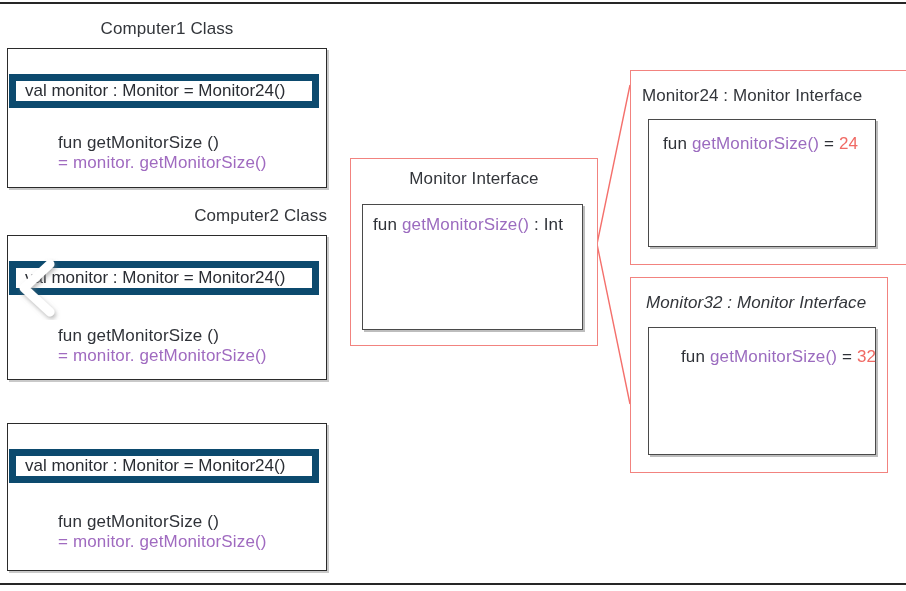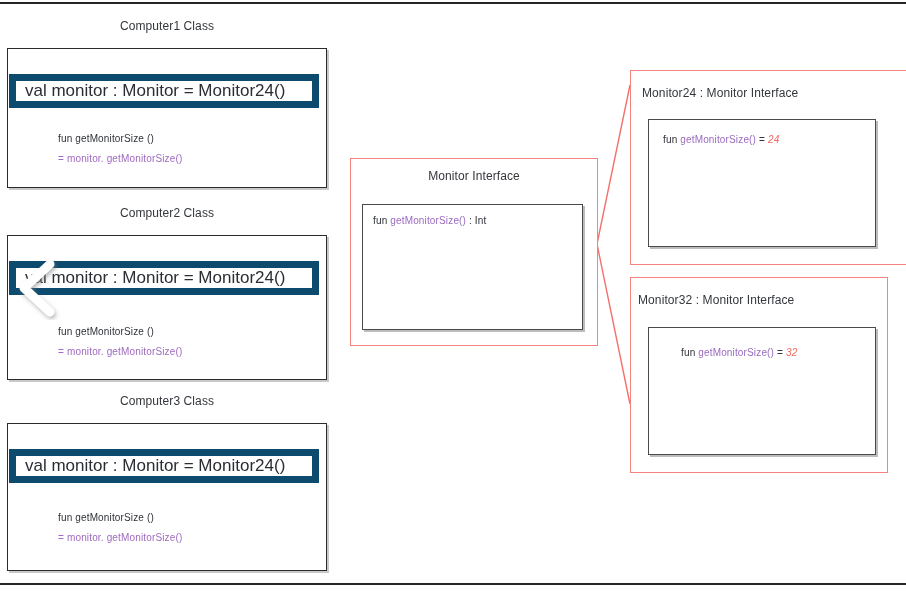--- a/index.html
+++ b/index.html
@@ -47,21 +47,21 @@
   .iface-inner {
     position: absolute;
     background: #ffffff;
     border: 1px solid #4a4a4a;
     box-shadow: 2px 2px 0 0 #bdbdbd;
     box-sizing: border-box;
   }
 
   .box-title {
     position: absolute;
-    font-size: 12px;
+    font-size: 17px;
     color: #33363b;
     letter-spacing: 0.1px;
     white-space: nowrap;
   }
   .box-title.centered {
     text-align: center;
   }
 
   
   .decl {
@@ -73,27 +73,27 @@
     align-items: center;
     padding-left: 9px;
     font-size: 17px;
     color: #2a2d33;
     white-space: nowrap;
   }
 
   
   .code {
     position: absolute;
-    font-size: 10px;
+    font-size: 17px;
     color: #2f3238;
     white-space: nowrap;
     letter-spacing: 0.15px;
   }
   .code .fn  { color: #9b6bbf; }
-  .code .num { color: #f06a64; font-style: italic; }
+  .code .num { color: #f06a64; }
   .code .mag { color: #a06bc0; }
 
   
   #connectors {
     position: absolute;
     left: 0;
     top: 0;
     width: 906px;
     height: 591px;
     pointer-events: none;
@@ -125,32 +125,31 @@
 
   <div class="class-box" style="left:7px; top:48px; width:320px; height:140px;">
     <div class="decl" style="left:1px; top:25px; width:310px; height:34px;">val monitor : Monitor = Monitor24()</div>
     <div class="code" style="left:50px; top:84px;">fun getMonitorSize ()</div>
     <div class="code" style="left:50px; top:104px;">
       <span class="mag">=</span>
       <span class="mag">monitor. getMonitorSize()</span>
     </div>
   </div>
 
-  <div class="box-title centered" style="left:7px; top:206px; width:320px;">Computer2 Class</div>
+  <div class="box-title centered" style="left:7px; top:206px; width:320px;text-align:right;">Computer2 Class</div>
 
   <div class="class-box" style="left:7px; top:235px; width:320px; height:145px;">
     <div class="decl" style="left:1px; top:25px; width:310px; height:34px;">val monitor : Monitor = Monitor24()</div>
     <div class="code" style="left:50px; top:90px;">fun getMonitorSize ()</div>
     <div class="code" style="left:50px; top:110px;">
       <span class="mag">=</span>
       <span class="mag">monitor. getMonitorSize()</span>
     </div>
   </div>
 
-  <div class="box-title centered" style="left:7px; top:394px; width:320px;">Computer3 Class</div>
 
   <div class="class-box" style="left:7px; top:423px; width:320px; height:148px;">
     <div class="decl" style="left:1px; top:25px; width:310px; height:34px;">val monitor : Monitor = Monitor24()</div>
     <div class="code" style="left:50px; top:88px;">fun getMonitorSize ()</div>
     <div class="code" style="left:50px; top:108px;">
       <span class="mag">=</span>
       <span class="mag">monitor. getMonitorSize()</span>
     </div>
   </div>
 
@@ -171,21 +170,21 @@
       <div class="code" style="left:14px; top:14px;">
         <span>fun</span>
         <span class="fn">getMonitorSize()</span>
         <span>=</span>
         <span class="num">24</span>
       </div>
     </div>
   </div>
 
   <div class="iface-outer" style="left:630px; top:277px; width:258px; height:196px;">
-    <div class="box-title" style="left:7px; top:15px;">Monitor32 : Monitor Interface</div>
+    <div class="box-title" style="left:15px; top:15px;font-style:italic;">Monitor32 : Monitor Interface</div>
     <div class="iface-inner" style="left:17px; top:49px; width:228px; height:128px;padding-left:7px;">
       <div class="code" style="left:32px; top:19px;">
         <span>fun</span>
         <span class="fn">getMonitorSize()</span>
         <span>=</span>
         <span class="num">32</span>
       </div>
     </div>
   </div>
 

